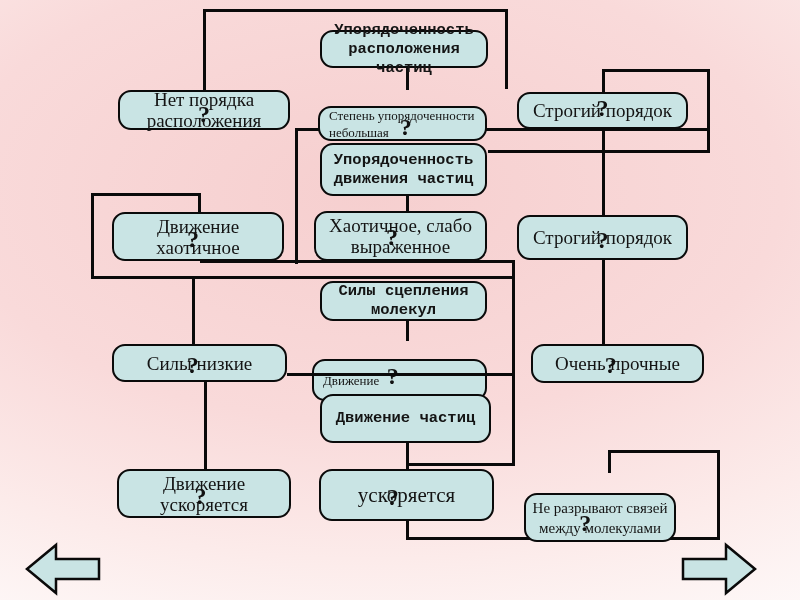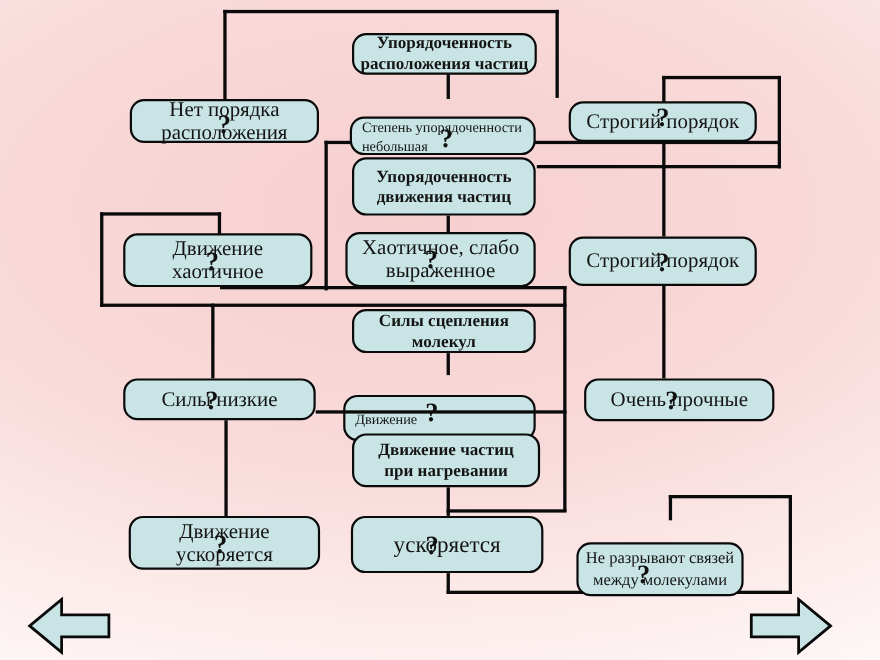--- a/index.html
+++ b/index.html
@@ -3,21 +3,21 @@
 <meta charset="utf-8">
 <style>
   html,body{margin:0;padding:0;}
   #slide{position:relative;width:800px;height:600px;overflow:hidden;
     background:radial-gradient(ellipse 115% 85% at 46% 32%, #f6cfcf 0%, #f9dada 45%, #fcebea 72%, #fefcfc 100%);
     font-family:"Liberation Serif", serif;}
   .box{position:absolute;background:#c9e4e4;border:2px solid #0a0a0a;border-radius:13px;
     display:flex;flex-direction:column;justify-content:center;align-items:center;text-align:center;
     color:#141414;z-index:2;box-sizing:border-box;}
   .big{font-size:19px;line-height:21px;}
-  .head{font-weight:bold;font-size:15.5px;line-height:19px;}
+  .head{font-weight:bold;font-size:15.5px;line-height:19px;font-family:Liberation Mono, monospace;}
   .med{font-size:15px;line-height:20px;}
   .small{font-size:13px;line-height:17px;align-items:flex-start;text-align:left;padding-left:9px;margin-top:18px;}
   .q{position:absolute;font-weight:bold;font-size:24px;left:50%;top:55%;transform:translate(-50%,-50%);
     z-index:5;color:#111;font-family:"Liberation Serif",serif;}
   .ln{position:absolute;background:#0a0a0a;z-index:1;}
   .ln.over{z-index:4;}
   .nav{position:absolute;z-index:2;}
 </style>
 </head>
 <body>
@@ -109,21 +109,20 @@
     <div>Движение</div>
     <span class="q" style="left:46%;top:40%">?</span>
   </div>
   <div class="box big" style="left:531px;top:344px;width:173px;height:39px">
     <div>Очень прочные</div>
     <span class="q" style="left:46%">?</span>
   </div>
 
   <div class="box head" style="left:320px;top:394px;width:171px;height:49px">
     <div>Движение частиц</div>
-    <div>при нагревании</div>
   </div>
 
   <div class="box big" style="left:117px;top:469px;width:174px;height:49px">
     <div>Движение</div>
     <div>ускоряется</div>
     <span class="q" style="left:48%">?</span>
   </div>
   <div class="box big" style="left:319px;top:469px;width:175px;height:52px;font-size:21px">
     <div>ускоряется</div>
     <span class="q" style="left:42%">?</span>

